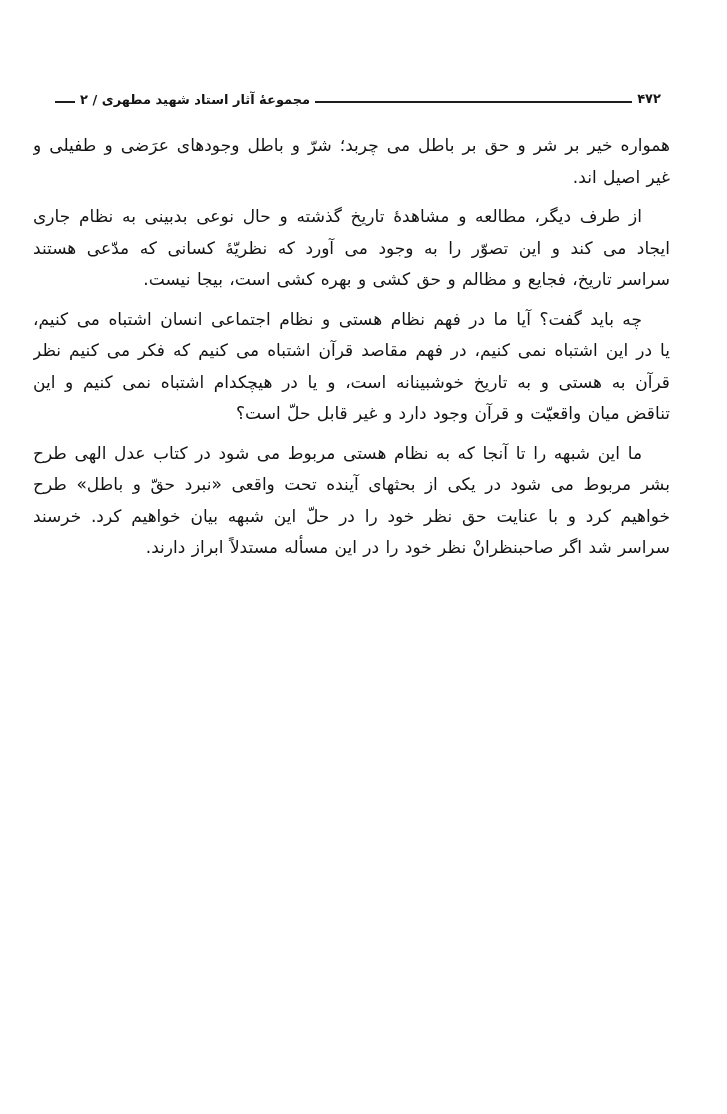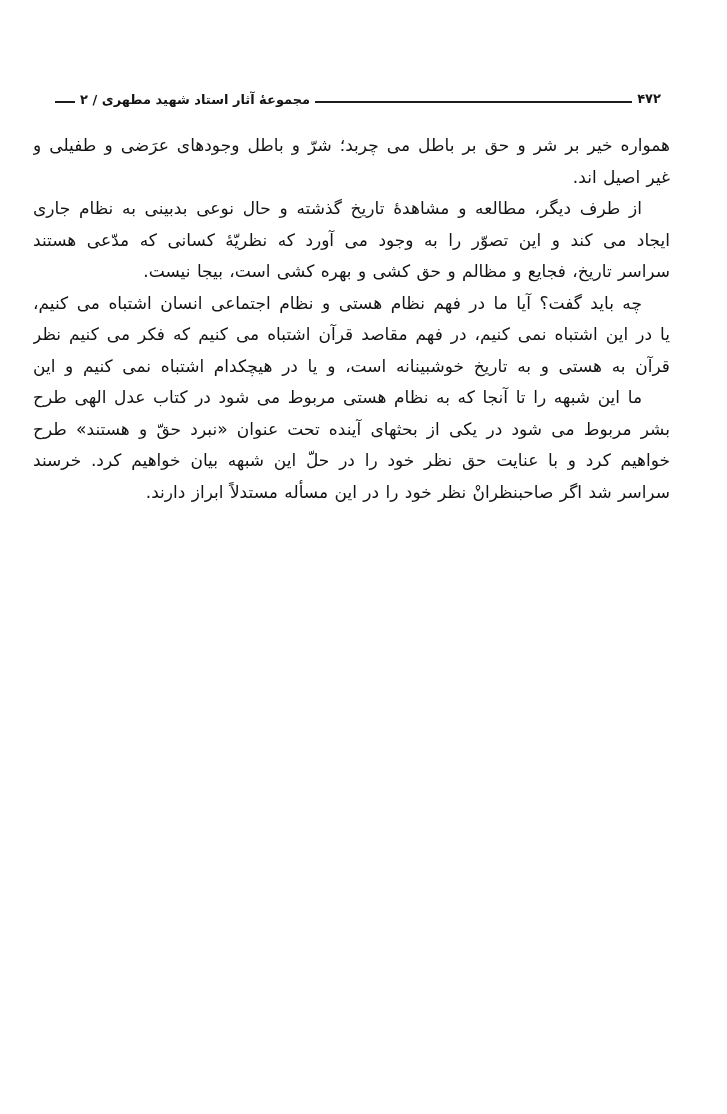--- a/index.html
+++ b/index.html
@@ -69,20 +69,21 @@
     font-size: 17px;
     line-height: 31.5px;
     height: 31.5px;
     overflow: hidden;
     text-align: justify;
     text-align-last: justify;
     word-spacing: 1px;
   }
   .line.indent {
     padding-right: 28px;
+    margin-top: 8px;
   }
   .line.last {
     text-align: center;
     text-align-last: right;
   }
 </style>
 </head>
 <body>
 
 <div class="page">
@@ -96,19 +97,20 @@
 
   <div class="body-text" id="body-text">
       <div class="line">همواره خیر بر شر و حق بر باطل می چربد؛ شرّ و باطل وجودهای عرَضی و طفیلی و</div>
       <div class="line last">غیر اصیل اند.</div>
       <div class="line indent">از طرف دیگر، مطالعه و مشاهدهٔ تاریخ گذشته و حال نوعی بدبینی به نظام جاری</div>
       <div class="line">ایجاد می کند و این تصوّر را به وجود می آورد که نظریّهٔ کسانی که مدّعی هستند</div>
       <div class="line last">سراسر تاریخ، فجایع و مظالم و حق کشی و بهره کشی است، بیجا نیست.</div>
       <div class="line indent">چه باید گفت؟ آیا ما در فهم نظام هستی و نظام اجتماعی انسان اشتباه می کنیم،</div>
       <div class="line">یا در این اشتباه نمی کنیم، در فهم مقاصد قرآن اشتباه می کنیم که فکر می کنیم نظر</div>
       <div class="line">قرآن به هستی و به تاریخ خوشبینانه است، و یا در هیچکدام اشتباه نمی کنیم و این</div>
+      <div class="line last">تناقض میان واقعیّت و قرآن وجود دارد و غیر قابل حلّ است؟</div>
       <div class="line indent">ما این شبهه را تا آنجا که به نظام هستی مربوط می شود در کتاب عدل الهی طرح</div>
-      <div class="line">بشر مربوط می شود در یکی از بحثهای آینده تحت عنوان «نبرد حقّ و هستند» طرح</div>
+      <div class="line">بشر مربوط می شود در یکی از بحثهای آینده تحت واقعی «نبرد حقّ و باطل» طرح</div>
       <div class="line">خواهیم کرد و با عنایت حق نظر خود را در حلّ این شبهه بیان خواهیم کرد. خرسند</div>
       <div class="line last">سراسر شد اگر صاحبنظرانْ نظر خود را در این مسأله مستدلاً ابراز دارند.</div>
     </div>
 
 </div>
 
 </body></html>

